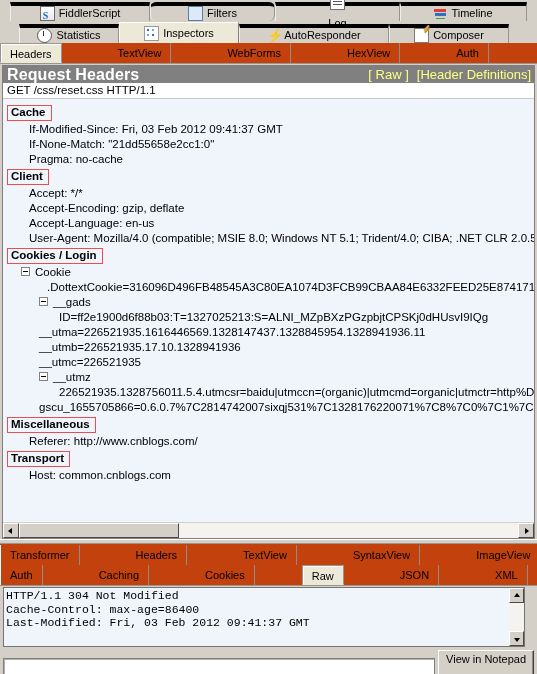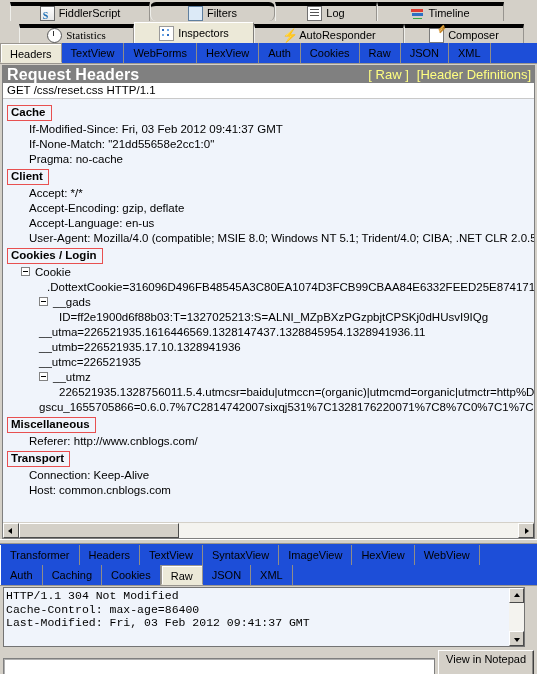--- a/index.html
+++ b/index.html
@@ -69,23 +69,24 @@
     flex: 0 0 13px;
     display: inline-block;
     position: relative;
   }
 
   
   .subtabs {
     display: flex;
     align-items: center;
     height: 21px;
-    background: #1d4ed8;
+    background: #c2410c;
     border-bottom: 1px solid #9a968f;
     box-sizing: border-box;
+    gap: 47px;
   }
   .subtab {
     height: 20px;
     line-height: 20px;
     padding: 0 9px;
     font-size: 11px;
     white-space: nowrap;
     border-right: 1px solid #908d88;
     box-sizing: border-box;
     color: #000;
@@ -403,32 +404,32 @@
 
   <div class="tabstrip">
     <div class="maintab" style="width:140px;margin-left:8px;">
       <span class="tabicon ic-script"></span>
       <span class="tlabel">FiddlerScript</span>
     </div>
     <div class="maintab" style="width:125px;border-radius:6px;">
       <span class="tabicon ic-filter"></span>
       <span class="tlabel">Filters</span>
     </div>
-    <div class="maintab" style="width:102px;">
+    <div class="maintab" style="width:125px;flex-direction:column;">
       <span class="tabicon ic-log"></span>
       <span class="tlabel">Log</span>
     </div>
     <div class="maintab" style="width:127px;">
       <span class="tabicon ic-timeline"></span>
       <span class="tlabel">Timeline</span>
     </div>
   </div>
 
   <div class="tabstrip row2">
-    <div class="maintab" style="width:115px;margin-left:17px;font-family:Liberation Serif, serif;">
+    <div class="maintab" style="width:100px;margin-left:17px;">
       <span class="tabicon ic-stats"></span>
       <span class="tlabel">Statistics</span>
     </div>
     <div class="maintab selected" style="width:120px;">
       <span class="tabicon ic-insp"></span>
       <span class="tlabel">Inspectors</span>
     </div>
     <div class="maintab" style="width:150px;">
       <span class="tabicon ic-auto"></span>
       <span class="tlabel">AutoResponder</span>
@@ -496,21 +497,20 @@
       </div>
       <div class="hdr-row indent5">226521935.1328756011.5.4.utmcsr=baidu|utmccn=(organic)|utmcmd=organic|utmctr=http%D</div>
       <div class="hdr-row indent4">gscu_1655705866=0.6.0.7%7C2814742007sixqj531%7C1328176220071%7C8%7C0%7C1%7C</div>
 
       
       <div class="group-label">Miscellaneous</div>
       <div class="hdr-row indent1 underline-link">Referer: http://www.cnblogs.com/</div>
 
       
       <div class="group-label">Transport</div>
-      <div class="hdr-row indent1">Connection: Keep-Alive</div>
       <div class="hdr-row indent1">Host: common.cnblogs.com</div>
     </div>
 
     <div class="hscroll">
       <div class="sb-btn left"></div>
       <div class="sb-track">
         <div class="sb-thumb"></div>
       </div>
       <div class="sb-btn right"></div>
     </div>

